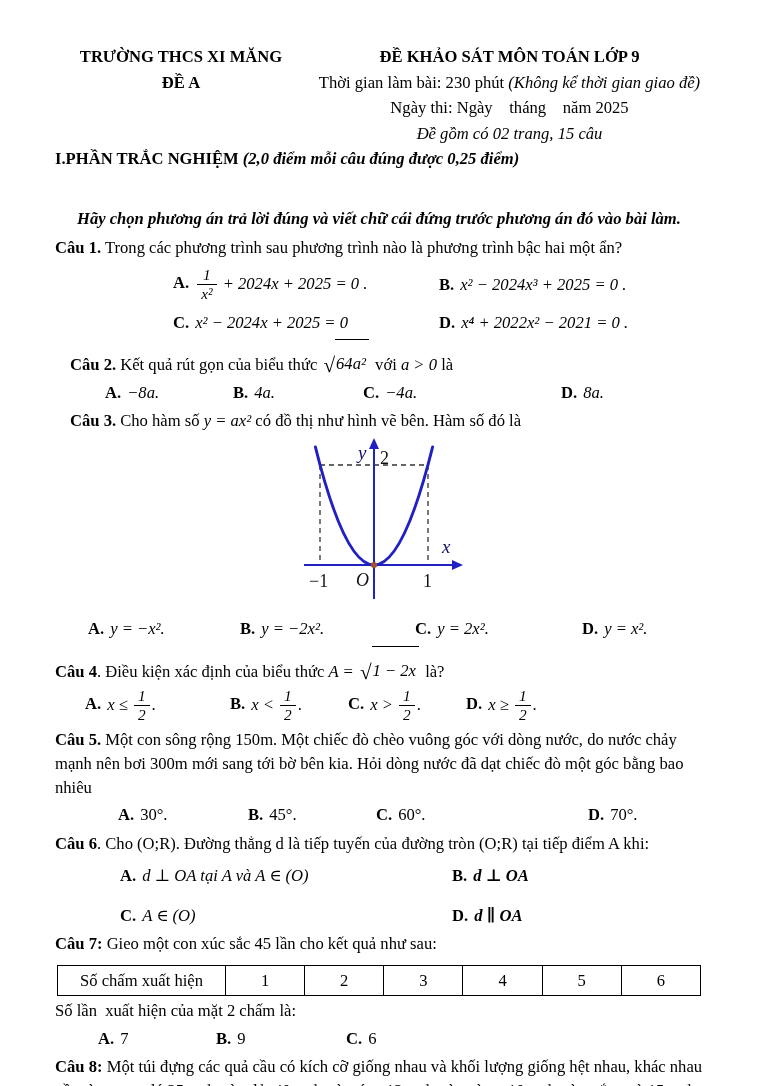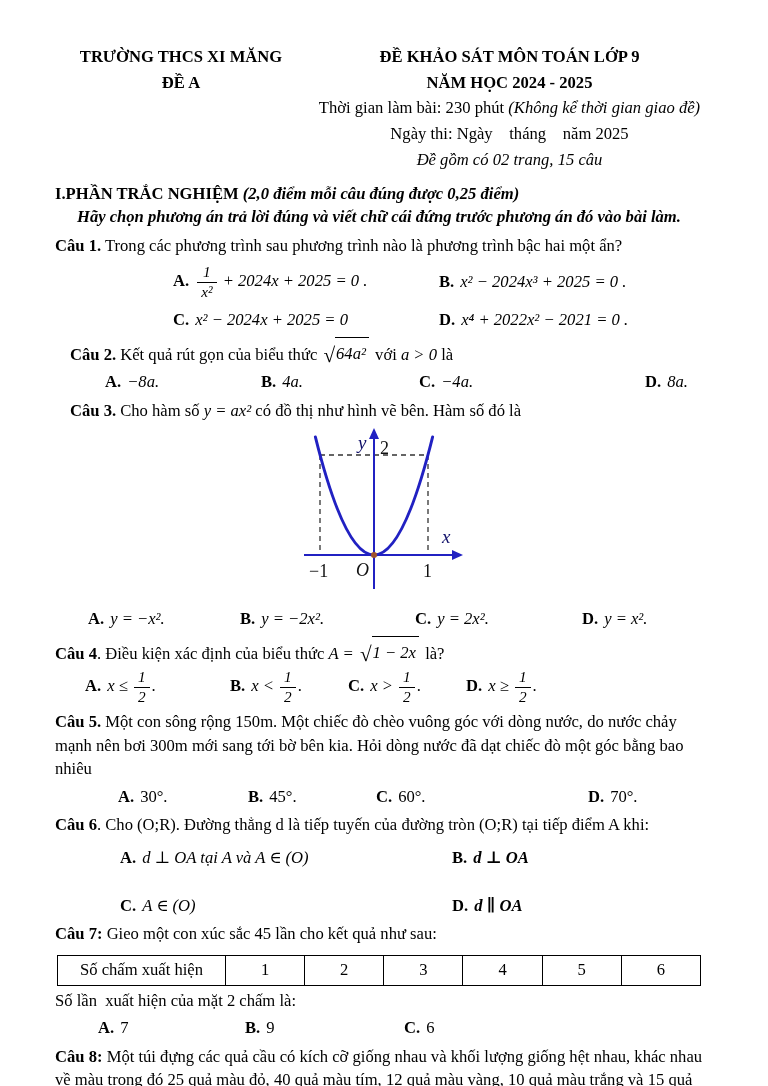--- a/index.html
+++ b/index.html
@@ -17,47 +17,47 @@
   .m  { font-style:italic; }
 
   
   .hdr { display:flex; }
   .hdr-left  { width:252px; text-align:center; }
   .hdr-left div { line-height:1.55; }
   .hdr-right { flex:1; text-align:center; }
   .hdr-right div { line-height:1.55; }
 
   
-  .sec  { margin-top:9px; }
-  .instr{ padding-left:22px; }
+  .sec  { }
+  .instr{ padding-left:22px;margin-top:37px; }
 
   
   .q { margin-top:5px; }
   .ind { padding-left:15px; }
   .opt { white-space:nowrap; }
   .opt > b { margin-right:6px; }
   .optgrid { display:grid; margin:4px 0 2px; }
   .g-q1 { grid-template-columns:266px 1fr; padding-left:118px; row-gap:8px; align-items:center; margin-top:7px; }
-  .g-q2 { grid-template-columns:128px 130px 198px 1fr; padding-left:50px;gap:28px; }
+  .g-q2 { grid-template-columns:128px 130px 198px 1fr; padding-left:50px; }
   .g-q3 { grid-template-columns:152px 175px 167px 1fr; padding-left:33px; margin-top:6px; }
   .g-q4 { grid-template-columns:145px 118px 118px 1fr; padding-left:30px; align-items:center; }
   .g-q5 { grid-template-columns:130px 128px 212px 1fr; padding-left:63px; }
-  .g-q6 { grid-template-columns:332px 1fr; padding-left:65px; row-gap:24px; margin-top:9px; margin-bottom:4px; }
-  .g-q7 { grid-template-columns:118px 130px 138px 1fr; padding-left:43px;gap:29px; }
+  .g-q6 { grid-template-columns:332px 1fr; padding-left:65px; row-gap:16px; margin-top:9px; margin-bottom:4px; }
+  .g-q7 { grid-template-columns:118px 130px 138px 1fr; padding-left:43px; }
 
   
   .frac { display:inline-flex; flex-direction:column; text-align:center; vertical-align:middle;
           font-style:italic; font-size:0.92em; line-height:1.08; margin:0 2px; }
   .fn { border-bottom:1.2px solid #000; padding:0 4px 1px; }
   .fd { padding:1px 4px 0;text-align:right; }
 
   
   .sqrt { display:inline-flex; align-items:flex-end; vertical-align:-2px; margin:0 2px; }
   .rsign{ font-style:normal; font-size:1.28em; line-height:0.92; }
-  .rad  { border-top:1.4px solid #000; padding:4px 3px 0 1px; font-style:italic; }
+  .rad  { border-top:1.4px solid #000; padding:12px 3px 0 1px; font-style:italic; }
 
   
   .figwrap { width:176px; margin:4px auto 2px; }
 
   
   table.freq { border-collapse:collapse; margin:9px 0 3px 2px; width:644px; }
   table.freq td { border:1px solid #000; text-align:center; padding:2px 4px; height:30px; }
   table.freq td.c0 { width:168px; }
 </style>
 </head>
@@ -65,21 +65,20 @@
 
 <div class="page">
 
   <div class="hdr">
     <div class="hdr-left">
       <div class="b">TRƯỜNG THCS XI MĂNG</div>
       <div class="b">ĐỀ A</div>
     </div>
     <div class="hdr-right">
       <div class="b">ĐỀ KHẢO SÁT MÔN TOÁN LỚP 9</div>
-      <div class="b">NĂM HỌC 2024 - 2025</div>
       <div><span>Thời gian làm bài: 230 phút </span><span class="i">(Không kể thời gian giao đề)</span></div>
       <div>Ngày thi: Ngày&nbsp;&nbsp;&nbsp; tháng&nbsp;&nbsp;&nbsp; năm 2025</div>
       <div class="i">Đề gồm có 02 trang, 15 câu</div>
     </div>
   </div>
 
   <p class="sec"><b>I.PHẦN TRẮC NGHIỆM </b><span class="bi">(2,0 điểm mỗi câu đúng được 0,25 điểm)</span></p>
   <p class="instr bi">Hãy chọn phương án trả lời đúng và viết chữ cái đứng trước phương án đó vào bài làm.</p>
 
   <p class="q"><b>Câu 1.</b><span> Trong các phương trình sau phương trình nào là phương trình bậc hai một ẩn?</span></p>

